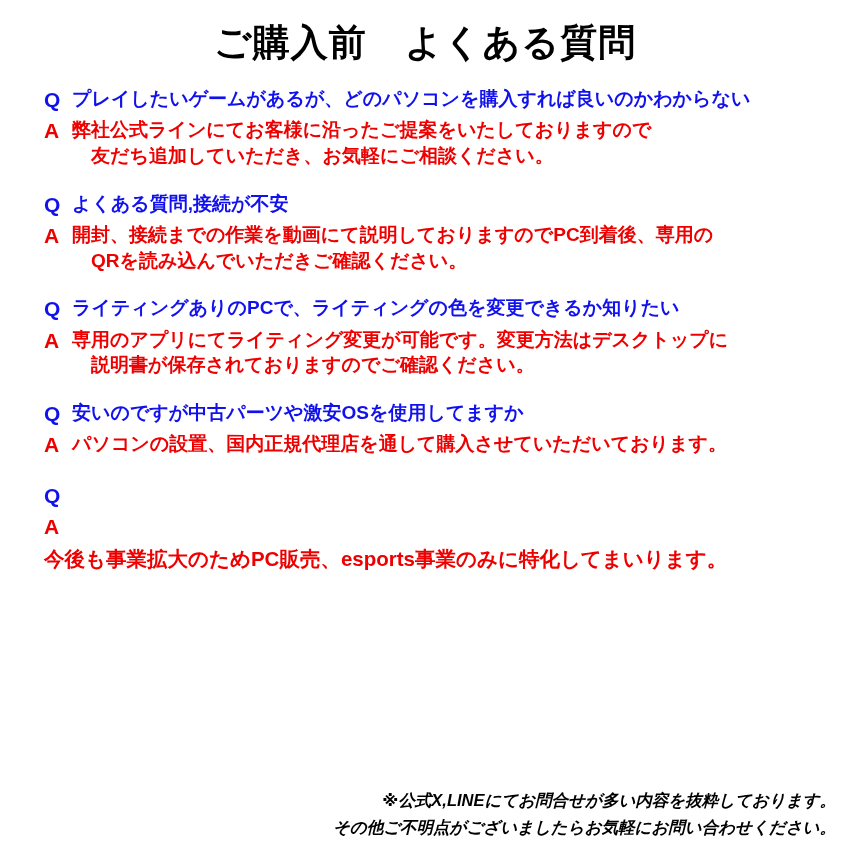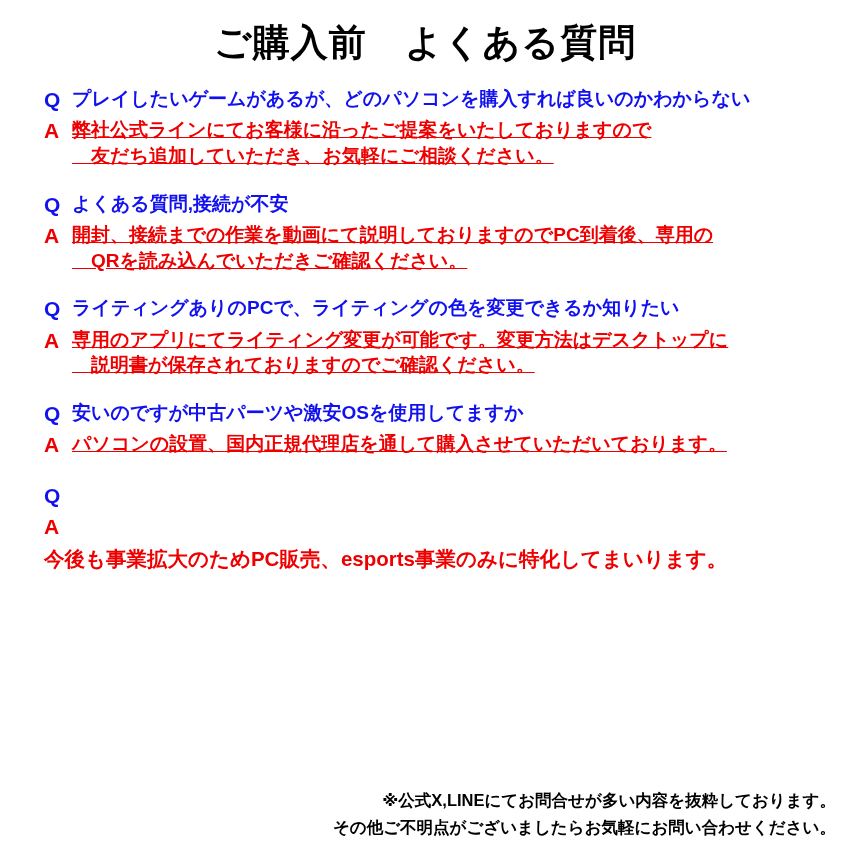--- a/index.html
+++ b/index.html
@@ -54,21 +54,20 @@
   .a-row .marker, .a-row .qa-text {
     color: #ee0000;
   }
   .qa-text {
     font-size: 19px;
     font-weight: bold;
     white-space: pre-wrap;
   }
   .a-row .qa-text {
     letter-spacing: 0px;
-    text-decoration: underline;
   }
   .q-row {
     margin-bottom: 3px;
   }
   .extra-line {
     color: #ee0000;
     font-size: 20.5px;
     font-weight: bold;
     padding-left: 44px;
     margin-top: 4px;
@@ -78,20 +77,21 @@
     right: 14px;
     bottom: 8px;
     text-align: right;
     color: #000000;
     font-size: 16.5px;
     font-weight: bold;
     line-height: 1.6;
   }
   .footnote-line {
     white-space: nowrap;
+    font-style: italic;
   }
 </style>
 </head>
 <body>
 
 <div class="page">
 
   <div class="title">ご購入前　よくある質問</div>
 
   <div class="faq-list">

